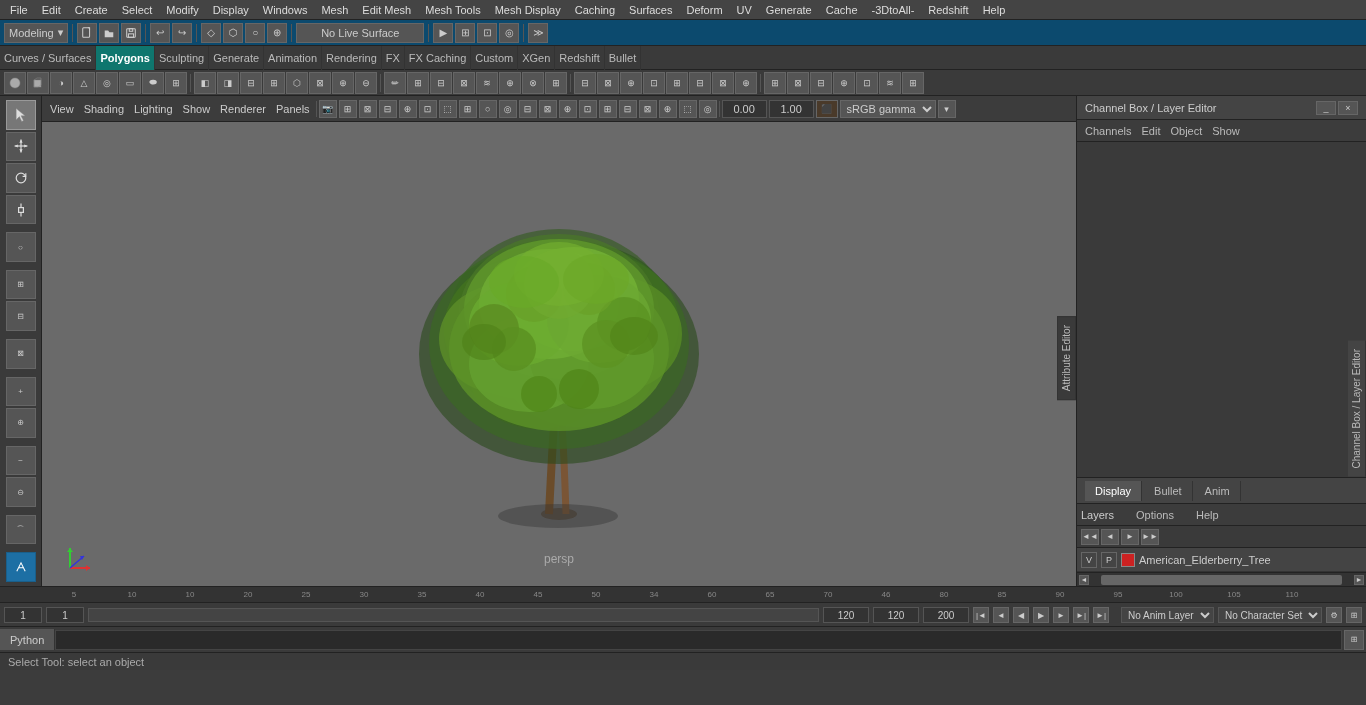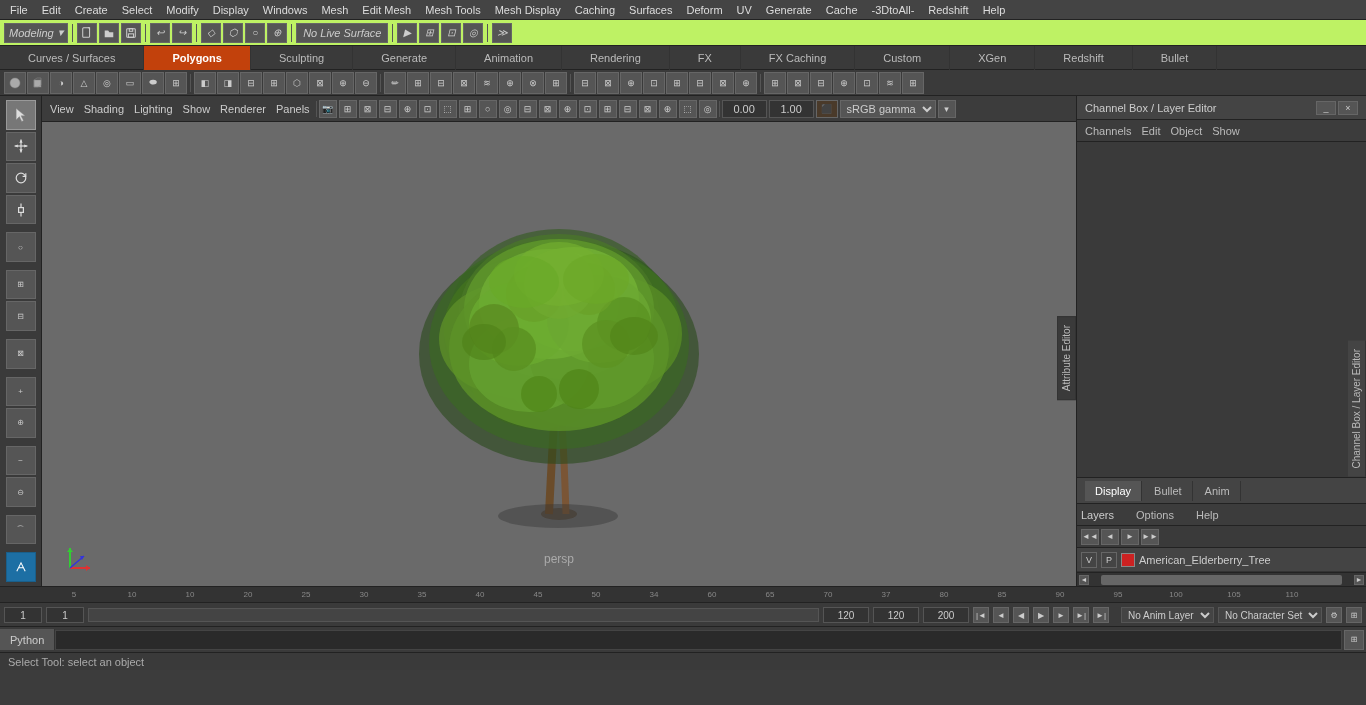--- a/index.html
+++ b/index.html
@@ -28,27 +28,26 @@
       padding: 2px 6px;
       font-size: 11px;
       color: #ddd;
       cursor: pointer;
       white-space: nowrap;
     }
 
     
     #toolbar1 {
       height: 26px;
-      background: #bef264;
+      background: #0c4a6e;
       display: flex;
       align-items: center;
       padding: 0 4px;
       gap: 2px;
       border-bottom: 1px solid #222;
-      font-style: italic;
     }
     .toolbar-btn {
       height: 20px;
       min-width: 20px;
       background: #555;
       border: 1px solid #666;
       color: #ccc;
       font-size: 10px;
       cursor: pointer;
       display: flex;
@@ -73,46 +72,46 @@
       display: flex;
       align-items: center;
       gap: 4px;
     }
     .live-surface-btn {
       height: 20px;
       background: #555;
       border: 1px solid #666;
       color: #ccc;
       font-size: 11px;
-      padding: 0 6px;
+      padding: 0 24px;
       cursor: pointer;
       display: flex;
       align-items: center;
     }
 
     
     #tab-bar {
       height: 24px;
       background: #3a3a3a;
       display: flex;
       align-items: center;
       border-bottom: 1px solid #222;
     }
     .tab {
       height: 24px;
-      padding: 0 28px;
+      padding: 0 4px;
       display: flex;
       align-items: center;
       font-size: 11px;
       color: #bbb;
       cursor: pointer;
       border-right: 1px solid #333;
     }
     .tab.active {
-      background: #c2410c;
+      background: #0f766e;
       color: #fff;
       font-weight: bold;
     }
 
     
     #icon-toolbar {
       height: 26px;
       background: #3a3a3a;
       display: flex;
       align-items: center;
@@ -898,21 +897,21 @@
     <span class="ruler-tick">25</span>
     <span class="ruler-tick">30</span>
     <span class="ruler-tick">35</span>
     <span class="ruler-tick">40</span>
     <span class="ruler-tick">45</span>
     <span class="ruler-tick">50</span>
     <span class="ruler-tick">34</span>
     <span class="ruler-tick">60</span>
     <span class="ruler-tick">65</span>
     <span class="ruler-tick">70</span>
-    <span class="ruler-tick">37</span>
+    <span class="ruler-tick">46</span>
     <span class="ruler-tick">80</span>
     <span class="ruler-tick">85</span>
     <span class="ruler-tick">90</span>
     <span class="ruler-tick">95</span>
     <span class="ruler-tick">100</span>
     <span class="ruler-tick">105</span>
     <span class="ruler-tick">110</span>
   </div>
   <div id="timeline-controls">
     <input class="time-input" value="1" style="">

